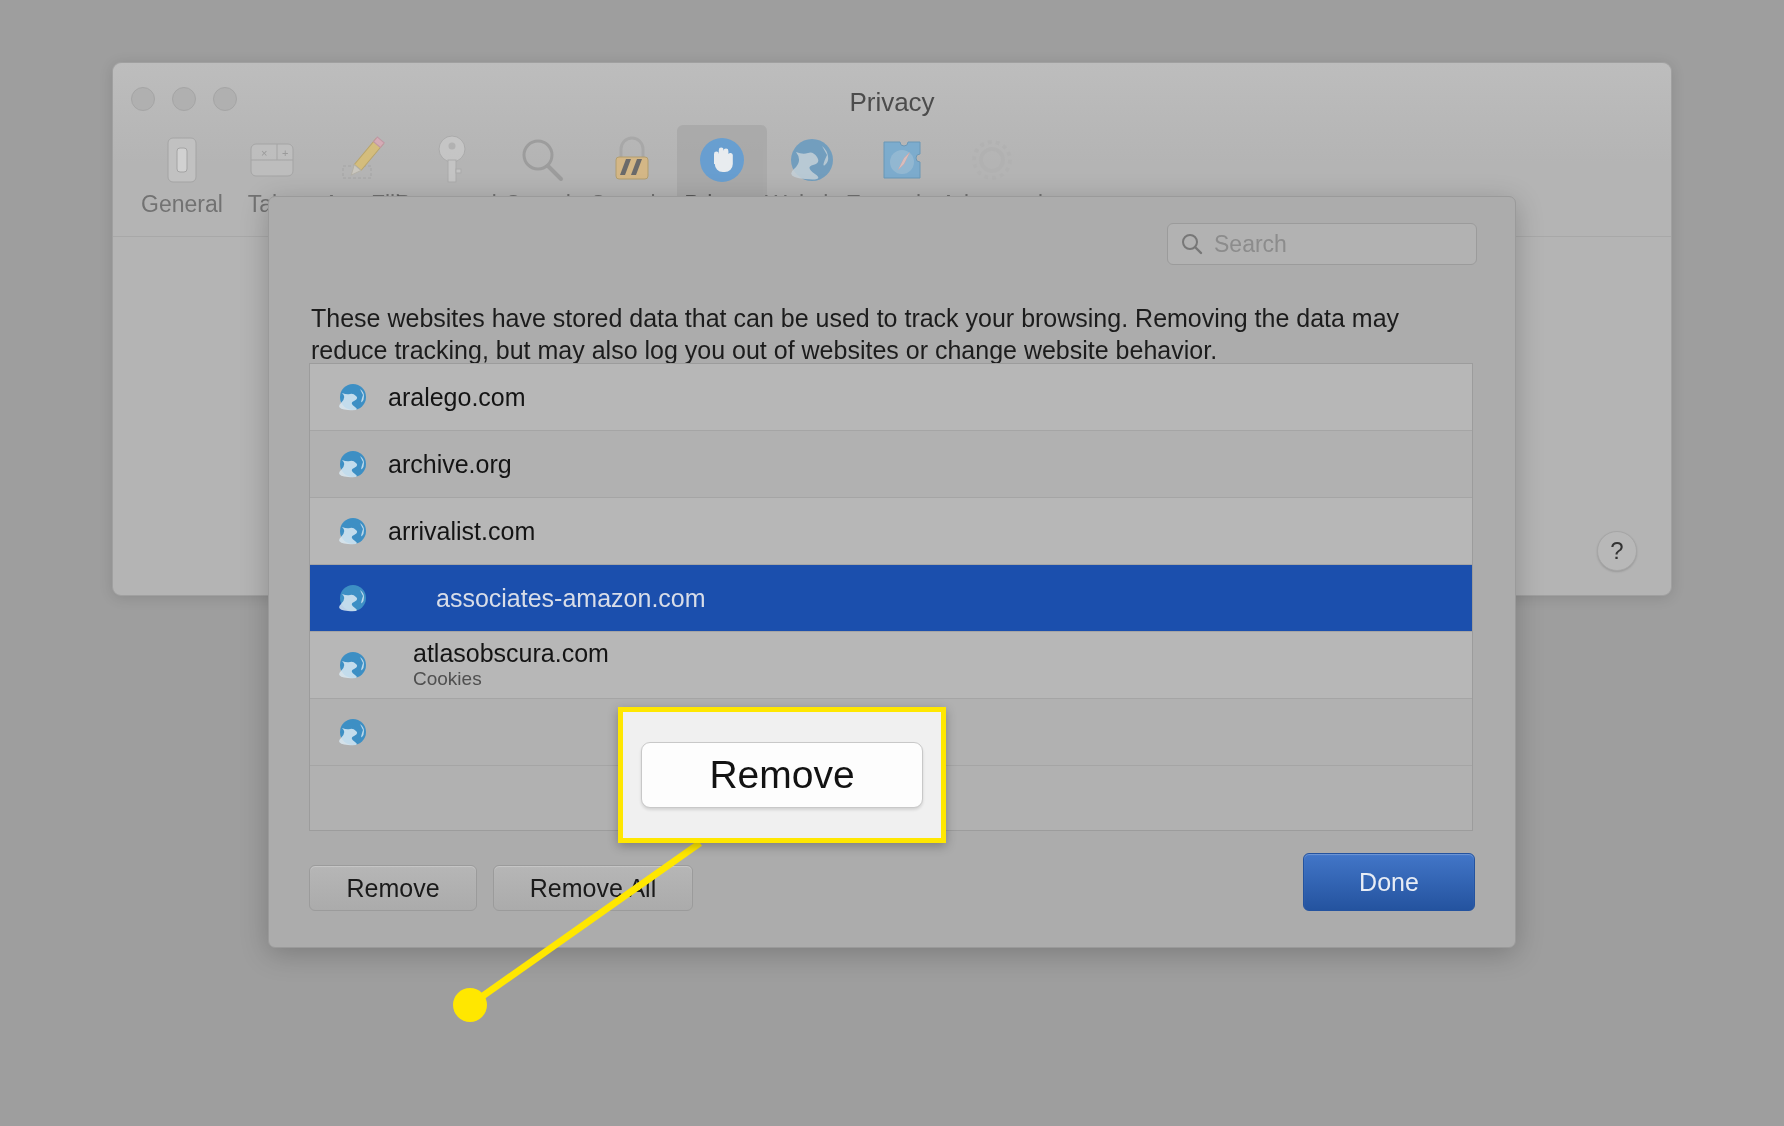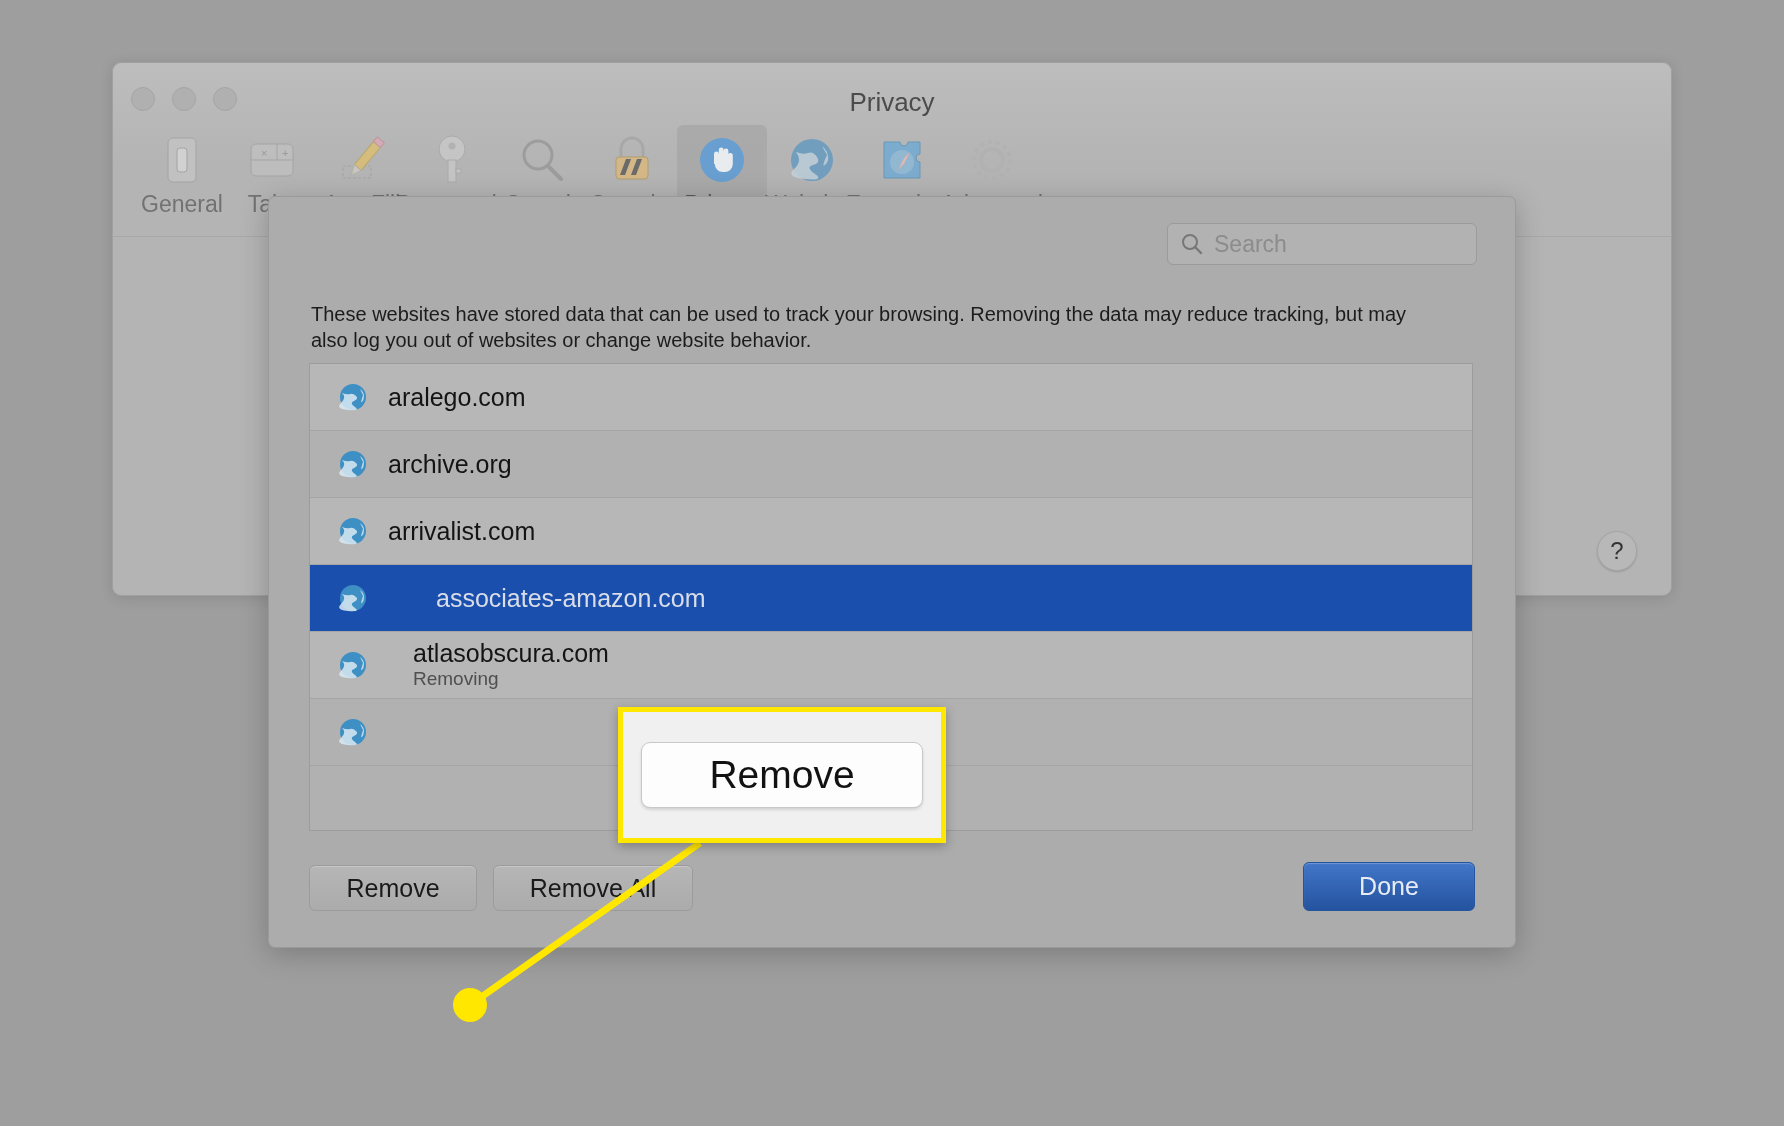--- a/index.html
+++ b/index.html
@@ -78,21 +78,21 @@
     width:310px; height:42px;
     background:#b2b2b2;
     border:1px solid #9b9b9b;
     border-radius:6px;
     display:flex; align-items:center; gap:10px;
     padding:0 12px;
   }
   .search-ph { font-size:23px; color:#8c8c8c; }
   .desc {
     position:absolute; left:42px; top:105px; width:1130px;
-    font-size:20px; line-height:1.28; color:#1c1c1c;
+    font-size:25px; line-height:1.28; color:#1c1c1c;
   }
   .list {
     position:absolute; left:40px; top:166px;
     width:1164px; height:468px;
     background:#b1b1b1;
     border:1px solid #9c9c9c;
     overflow:hidden;
   }
   .row {
     position:relative;
@@ -114,21 +114,21 @@
     border:1px solid #9b9b9b;
     border-radius:6px;
     background:linear-gradient(#b6b6b6,#ababab);
     font-size:25px; color:#1a1a1a;
     display:flex; align-items:center; justify-content:center;
     box-shadow:0 1px 1px rgba(255,255,255,0.25) inset;
   }
   .btn-remove { position:absolute; left:40px; bottom:36px; width:168px; height:46px; }
   .btn-removeall { position:absolute; left:224px; bottom:36px; width:200px; height:46px; }
   .btn-done {
-    position:absolute; right:40px; bottom:36px; width:172px; height:49px;
+    position:absolute; right:40px; bottom:36px; width:172px; height:58px;
     background:linear-gradient(#4276c8,#24539f);
     border:1px solid #24539f; color:#e8edf5;
   }
 
   
   .callout {
     position:absolute; left:618px; top:707px;
     width:328px; height:136px;
     background:#f0f0f0;
     border:5px solid #ffe700;
@@ -350,21 +350,21 @@
 
 
       <div class="row alt tall">
         <svg class="globe" viewBox="0 0 30 30">
             <circle cx="15" cy="15" r="13" fill="#3d8fc4"></circle>
             <path d="M4 11 q5 2 8 1 t6 2 -2 5 1 6 -7 3 -7 -7 1 -10z" fill="#dbeaf3" opacity=".85"></path>
             <path d="M22 7 q4 3 4 7 t-2 6 1 -7z" fill="#dbeaf3" opacity=".8"></path>
           </svg>
         <span class="row-text">
           <span class="row-title">atlasobscura.com</span>
-          <span class="row-sub">Removing</span>
+          <span class="row-sub">Cookies</span>
         </span>
       </div>
 
       <div class="row tall">
         <svg class="globe" viewBox="0 0 30 30">
             <circle cx="15" cy="15" r="13" fill="#3d8fc4"></circle>
             <path d="M4 11 q5 2 8 1 t6 2 -2 5 1 6 -7 3 -7 -7 1 -10z" fill="#dbeaf3" opacity=".85"></path>
             <path d="M22 7 q4 3 4 7 t-2 6 1 -7z" fill="#dbeaf3" opacity=".8"></path>
           </svg>
       </div>

